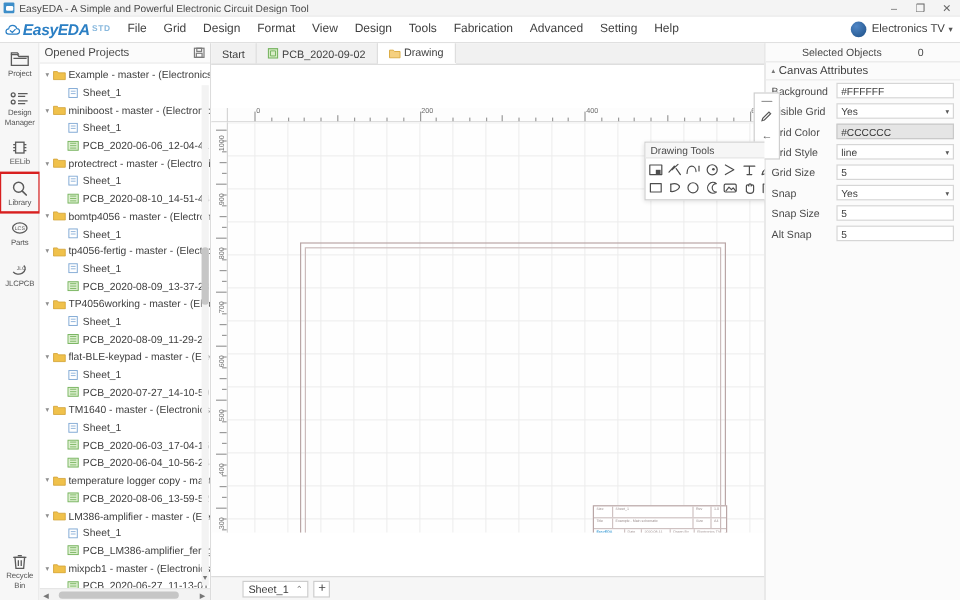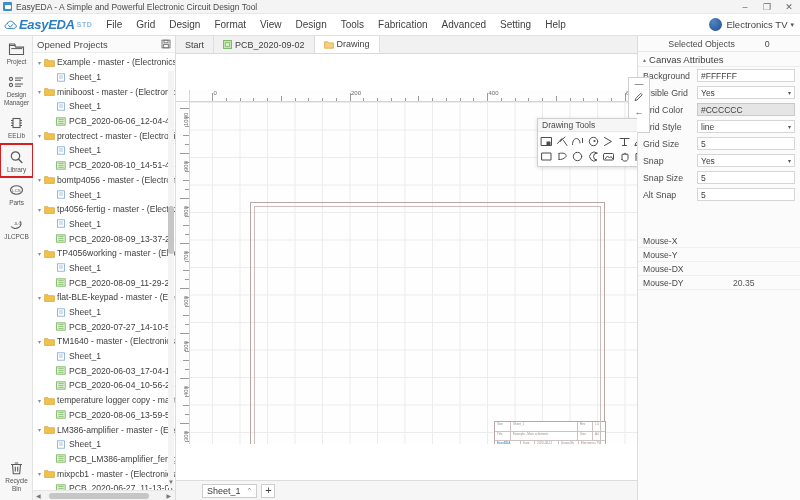--- a/index.html
+++ b/index.html
@@ -977,34 +977,16 @@
             </div>
           </div>
           <div class="prop-row">
             <div class="prop-label">Alt Snap</div>
             <div class="prop-field">
               <span>5</span>
             </div>
           </div>
         </div>
 
-      <div id="right-rows">
-          <div class="mouse-row">
-            <span>Mouse-X</span>
-            <span class="mouse-val"></span>
-          </div>
-          <div class="mouse-row">
-            <span>Mouse-Y</span>
-            <span class="mouse-val"></span>
-          </div>
-          <div class="mouse-row">
-            <span>Mouse-DX</span>
-            <span class="mouse-val"></span>
-          </div>
-          <div class="mouse-row">
-            <span>Mouse-DY</span>
-            <span class="mouse-val">20.35</span>
-          </div>
-        </div>
     </div>
 
   </div>
 </div>
 
 </body></html>

